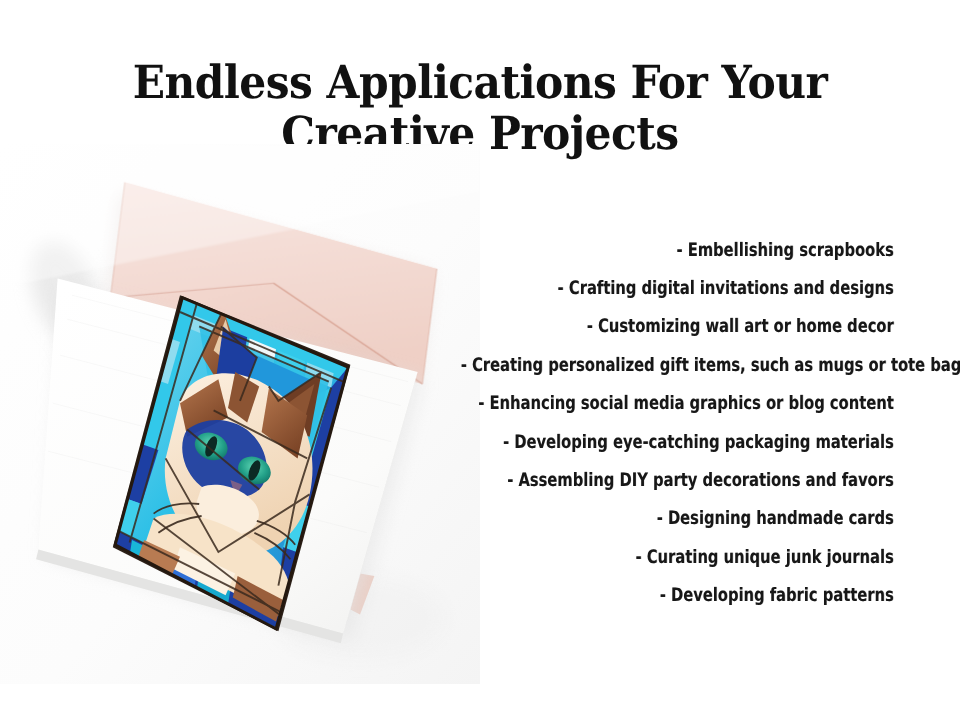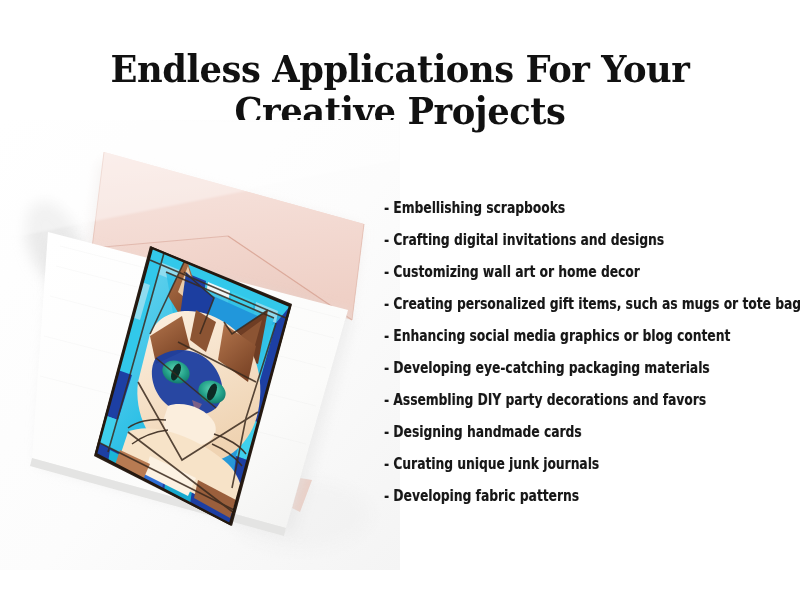--- a/index.html
+++ b/index.html
@@ -39,20 +39,21 @@
     transform-origin: center;
     white-space: nowrap;
   }
 
   
   .list-block {
     position: absolute;
     left: 384px;
     top: 192px;
     width: 410px;
+    text-align: right;
   }
   .list-item {
     font-family: "DejaVu Sans Condensed", "Liberation Sans Narrow", "Liberation Sans", sans-serif;
     font-weight: bold;
     font-size: 15.5px;
     line-height: 32px;
     height: 32px;
     color: #171717;
     white-space: nowrap;
     transform: scaleX(0.88);

